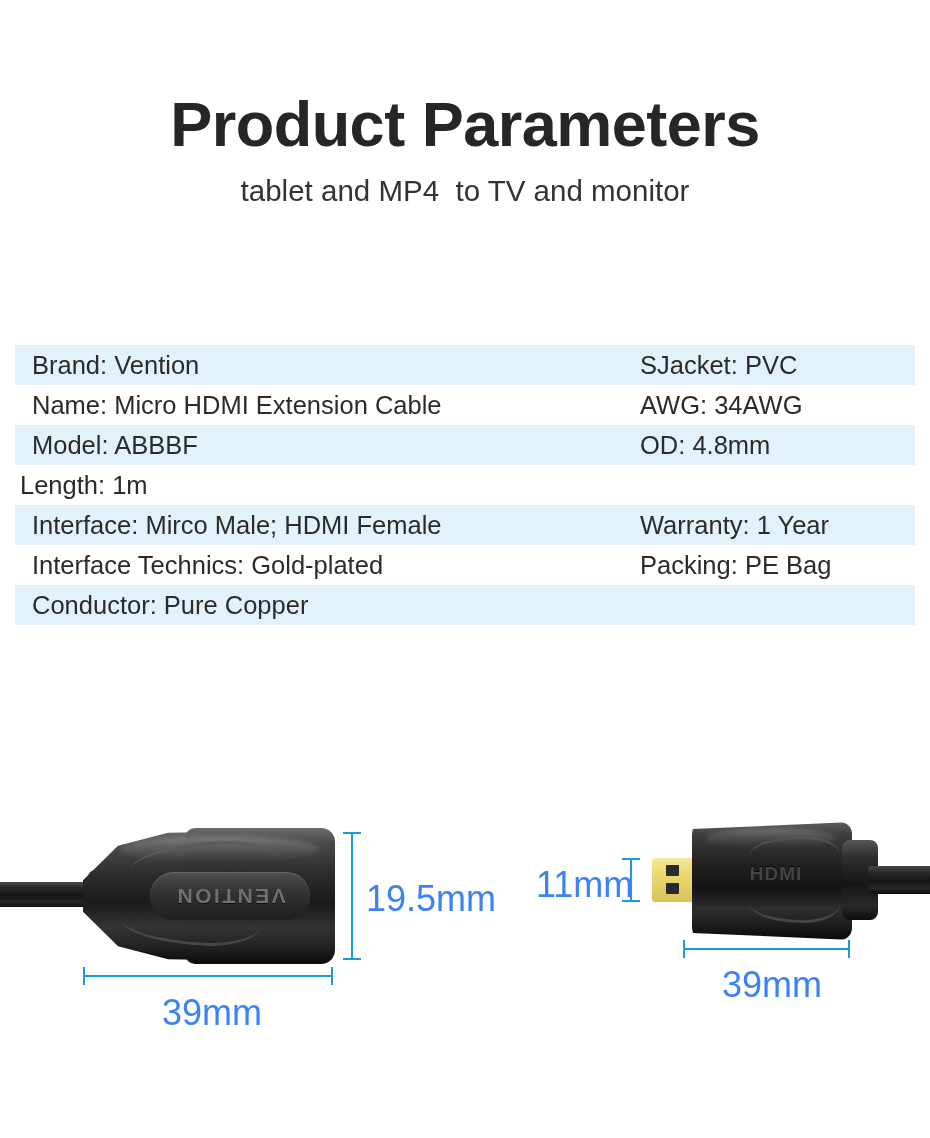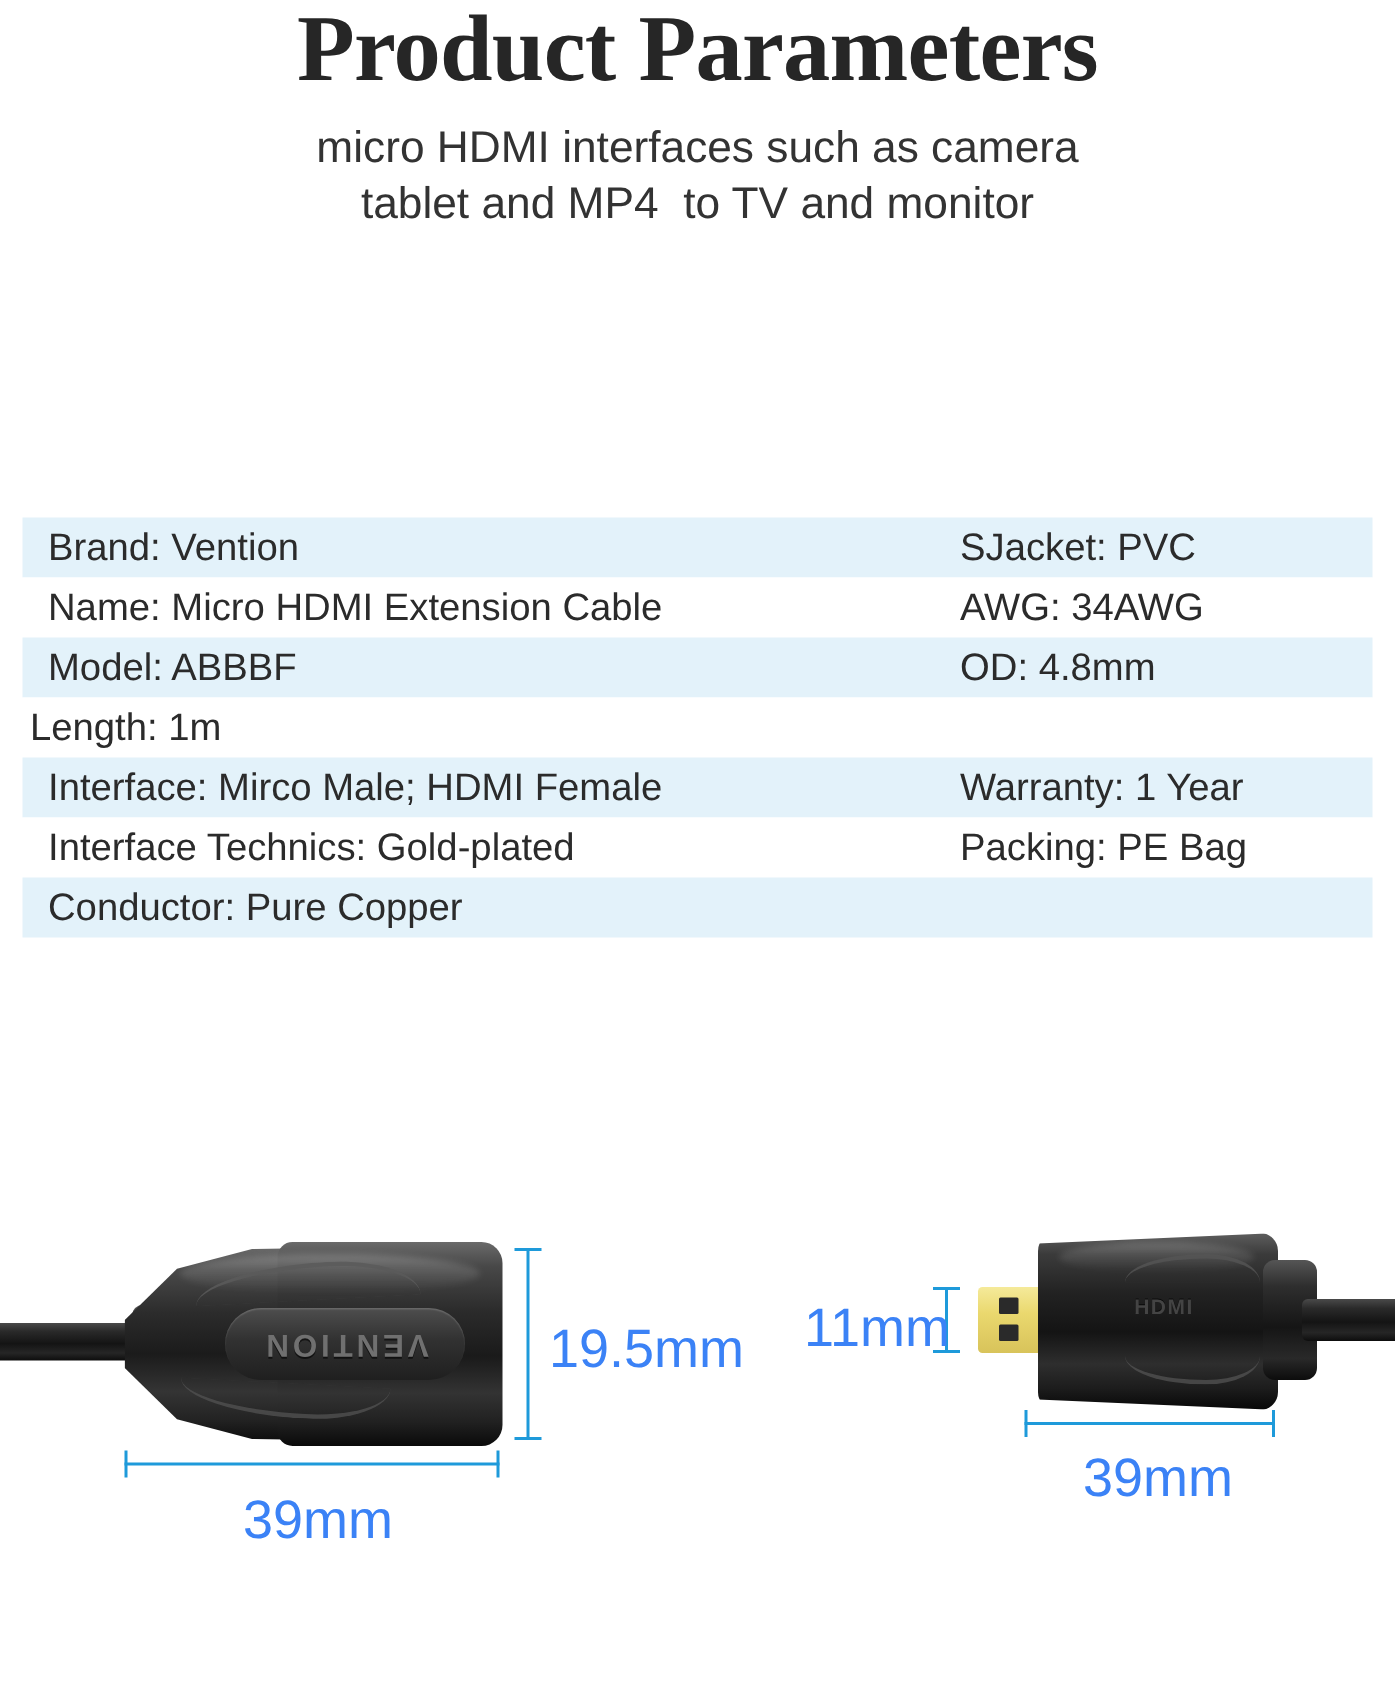--- a/index.html
+++ b/index.html
@@ -18,26 +18,26 @@
   
   .header {
     position: absolute;
     top: 0;
     left: 0;
     width: 930px;
     text-align: center;
   }
   .page-title {
     margin: 0;
+    padding-top: 92px;
     font-size: 63px;
     line-height: 1.02;
     font-weight: bold;
     color: #262626;
     letter-spacing: -0.5px;
-    font-family: Liberation Serif, serif;
   }
   .subtitle {
     margin: 0 auto;
     padding-top: 16px;
     width: 700px;
     font-size: 29.5px;
     line-height: 37px;
     font-weight: normal;
     color: #333333;
   }
@@ -195,21 +195,21 @@
     width: 130px; height: 20px;
     background: linear-gradient(to bottom, rgba(255,255,255,0.2), rgba(255,255,255,0));
     border-radius: 50%;
     filter: blur(2px);
   }
   .hdmi-text {
     position: absolute;
     left: 236px; top: 63px;
     width: 140px;
     text-align: center;
-    font-size: 14px;
+    font-size: 19px;
     font-weight: bold;
     letter-spacing: 1px;
     color: #444444;
     text-shadow: 0 -1px 0 rgba(0,0,0,0.7);
   }
   .swoosh-r-top {
     position: absolute;
     left: 280px; top: 36px;
     width: 90px; height: 16px;
     border-top: 3px solid rgba(85,85,85,0.8);
@@ -274,21 +274,20 @@
   }
   .dim-line-v::before { top: 0; }
   .dim-line-v::after  { bottom: 0; }
 </style>
 </head>
 <body>
 
 <div class="header">
   <h1 class="page-title">Product Parameters</h1>
   <div class="subtitle">
-    <span class="subtitle-line">micro HDMI interfaces such as camera</span>
     <span class="subtitle-line">tablet and MP4  to TV and monitor</span>
   </div>
 </div>
 
 <div class="spec-table">
 
   <div class="spec-row alt">
     <div class="spec-cell left">Brand: Vention</div>
     <div class="spec-cell right">SJacket: PVC</div>
   </div>

